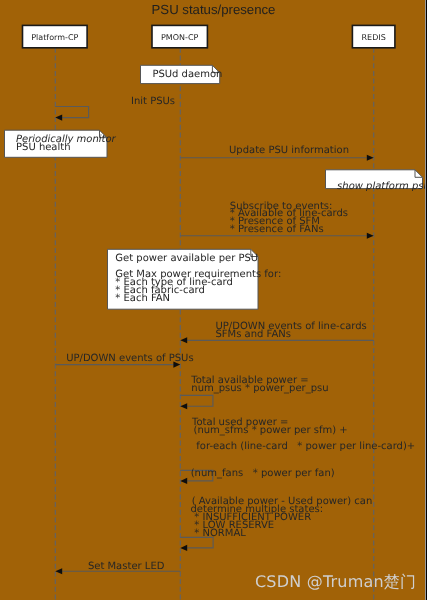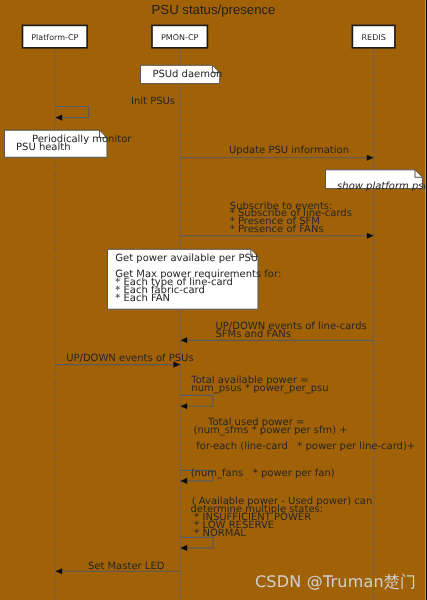--- a/index.html
+++ b/index.html
@@ -63,21 +63,21 @@
       <path d="M55.3 571.2 L62.199999999999996 568.1500000000001 L62.199999999999996 574.25 Z" fill="#0d0d0d" stroke="none"></path>
     </svg>
   <div id="overlay">
       <div class="actor-label" style="left: 22.5px; top: 32.5px; width: 64.6px;">Platform-CP</div>
       <div class="actor-label" style="left: 152px; top: 32.5px; width: 55.4px;">PMON-CP</div>
       <div class="actor-label" style="left: 352.4px; top: 32.5px; width: 42.5px;">REDIS</div>
       <div class="tbox" style="left: 152.4px; top: 71.2px;">
         <div class="tline" style="top: 0px; left: 0px;">PSUd daemon</div>
       </div>
       <div class="tbox" style="left: 16px; top: 136px;">
-        <div class="tline" style="top: 0px; left: 16px;">Periodically monitor</div>
+        <div class="tline" style="top: 0px; left: 0px; font-style: italic;">Periodically monitor</div>
         <div class="tline" style="top: 7.8px; left: 0px;">PSU health</div>
       </div>
       <div class="tbox" style="left: 337.1px; top: 175.1px;">
         <div class="tline it" style="top: 0px; left: 0px;">show platform psu</div>
       </div>
       <div class="tbox" style="left: 115.3px; top: 255.4px;">
         <div class="tline" style="top: 0px; left: 0px;">Get power available per PSU</div>
         <div class="tline" style="top: 8.3px; left: 0px;"></div>
         <div class="tline" style="top: 16.1px; left: 0px;">Get Max power requirements for:</div>
         <div class="tline" style="top: 23.9px; left: 0px;">* Each type of line-card</div>
@@ -85,37 +85,37 @@
         <div class="tline" style="top: 39.3px; left: 0px;">* Each FAN</div>
       </div>
       <div class="tbox" style="left: 67px; top: 97.5px;">
         <div class="tline" style="top: 0px; left: 17px; margin-left: 47px;">Init PSUs</div>
       </div>
       <div class="tbox" style="left: 229px; top: 146.9px;">
         <div class="tline" style="top: 0px; left: 0px;">Update PSU information</div>
       </div>
       <div class="tbox" style="left: 229.8px; top: 202.5px;">
         <div class="tline" style="top: 0px; left: 0px;">Subscribe to events:</div>
-        <div class="tline" style="top: 7.8px; left: 0px;">* Subscribe of line-cards</div>
+        <div class="tline" style="top: 7.8px; left: 0px;">* Available of line-cards</div>
         <div class="tline" style="top: 15.6px; left: 0px;">* Presence of SFM</div>
         <div class="tline" style="top: 23.4px; left: 0px;">* Presence of FANs</div>
       </div>
       <div class="tbox" style="left: 215.5px; top: 322.8px;">
         <div class="tline" style="top: 0px; left: 0px;">UP/DOWN events of line-cards</div>
         <div class="tline" style="top: 8.2px; left: 0px;">SFMs and FANs</div>
       </div>
       <div class="tbox" style="left: 66.2px; top: 354.6px;">
         <div class="tline" style="top: 0px; left: 0px;">UP/DOWN events of PSUs</div>
       </div>
       <div class="tbox" style="left: 191.3px; top: 377.2px;">
         <div class="tline" style="top: 0px; left: 0px;">Total available power =</div>
         <div class="tline" style="top: 7.8px; left: 0px;">num_psus * power_per_psu</div>
       </div>
       <div class="tbox" style="left: 190.7px; top: 419.3px;">
-        <div class="tline" style="top: 0px; left: 1.4px; margin-left: 16px;">Total used power =</div>
+        <div class="tline" style="top: 0px; left: 1.4px;">Total used power =</div>
         <div class="tline" style="top: 7.5px; left: 2.8px;">(num_sfms * power per sfm) +</div>
         <div class="tline" style="top: 15.5px; left: 0px;"></div>
         <div class="tline" style="top: 23.5px; left: 5.6px;">for-each (line-card   * power per line-card)+</div>
         <div class="tline" style="top: 31.5px; left: 0px;"></div>
         <div class="tline" style="top: 39.5px; left: 0px; margin-top: 11px;">(num_fans   * power per fan)</div>
       </div>
       <div class="tbox" style="left: 190.5px; top: 498px;">
         <div class="tline" style="top: 0px; left: 1.2px;">( Available power - Used power) can</div>
         <div class="tline" style="top: 7.9px; left: 0px;">determine multiple states:</div>
         <div class="tline" style="top: 15.8px; left: 3.8px;">* INSUFFICIENT POWER</div>

